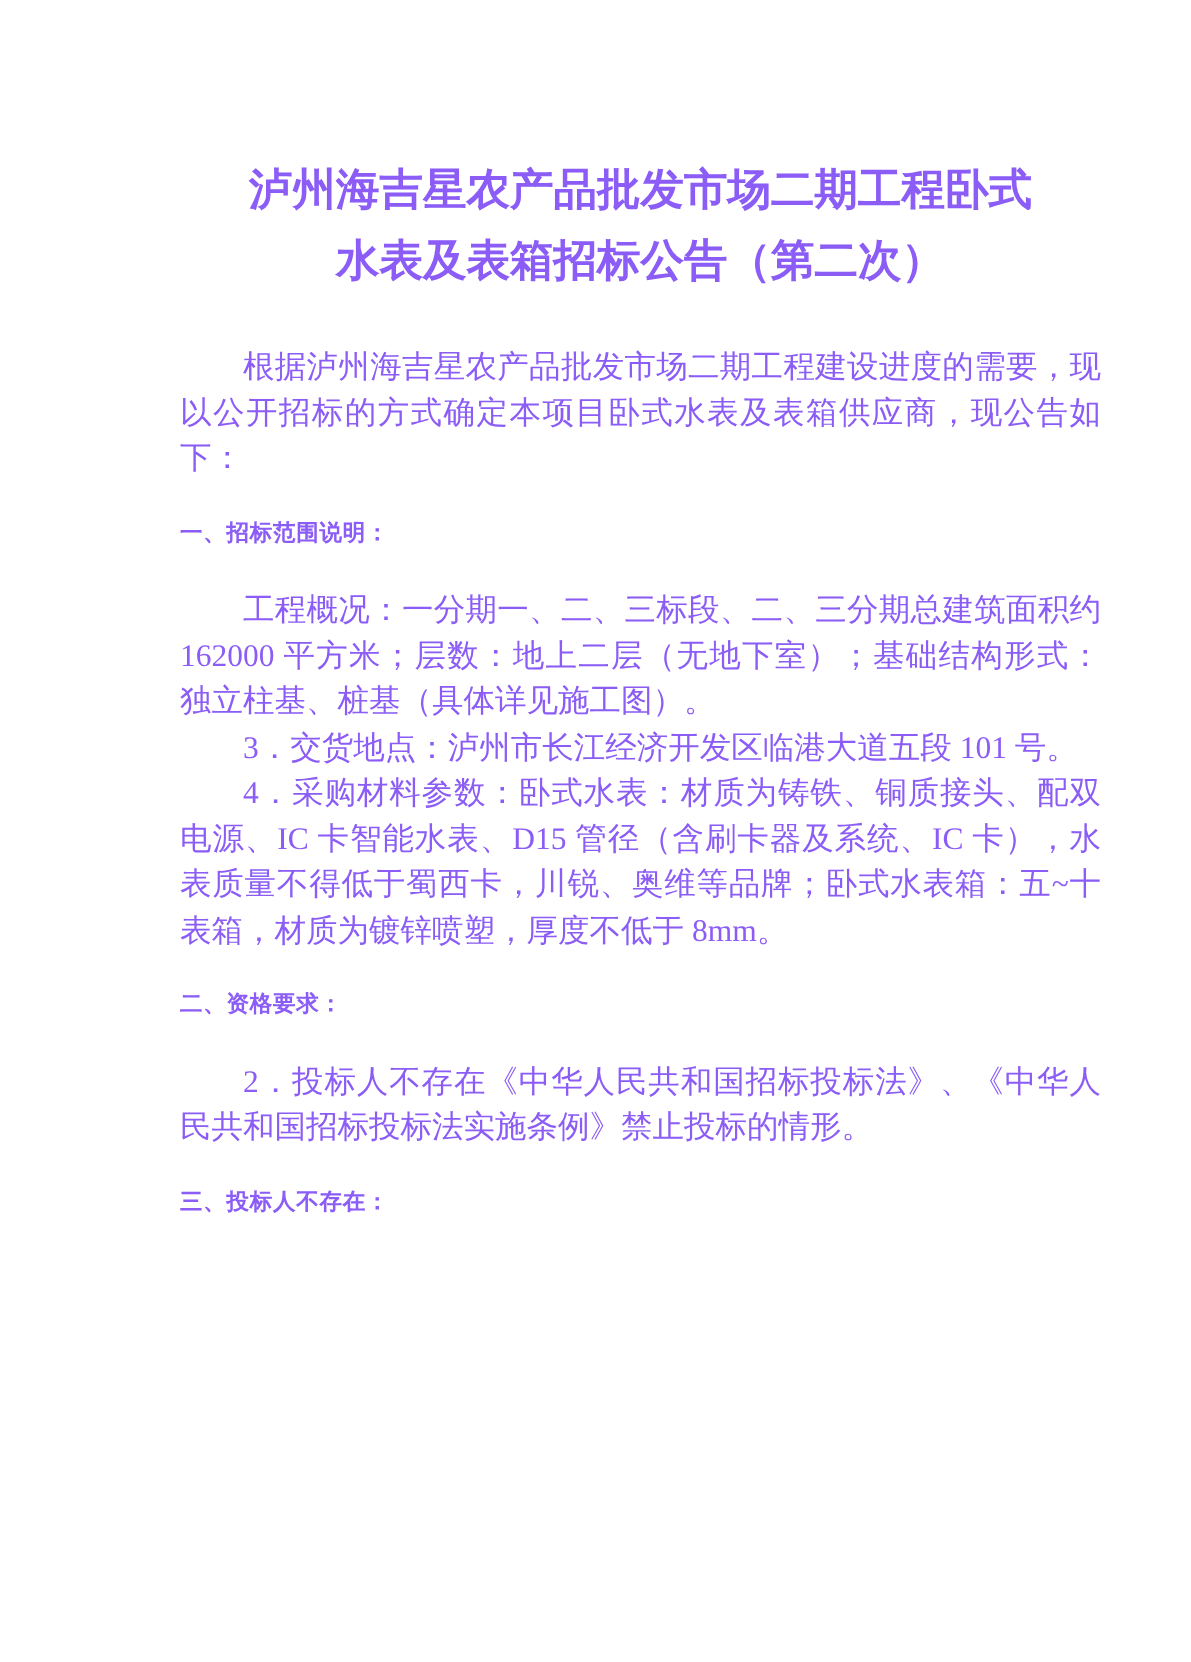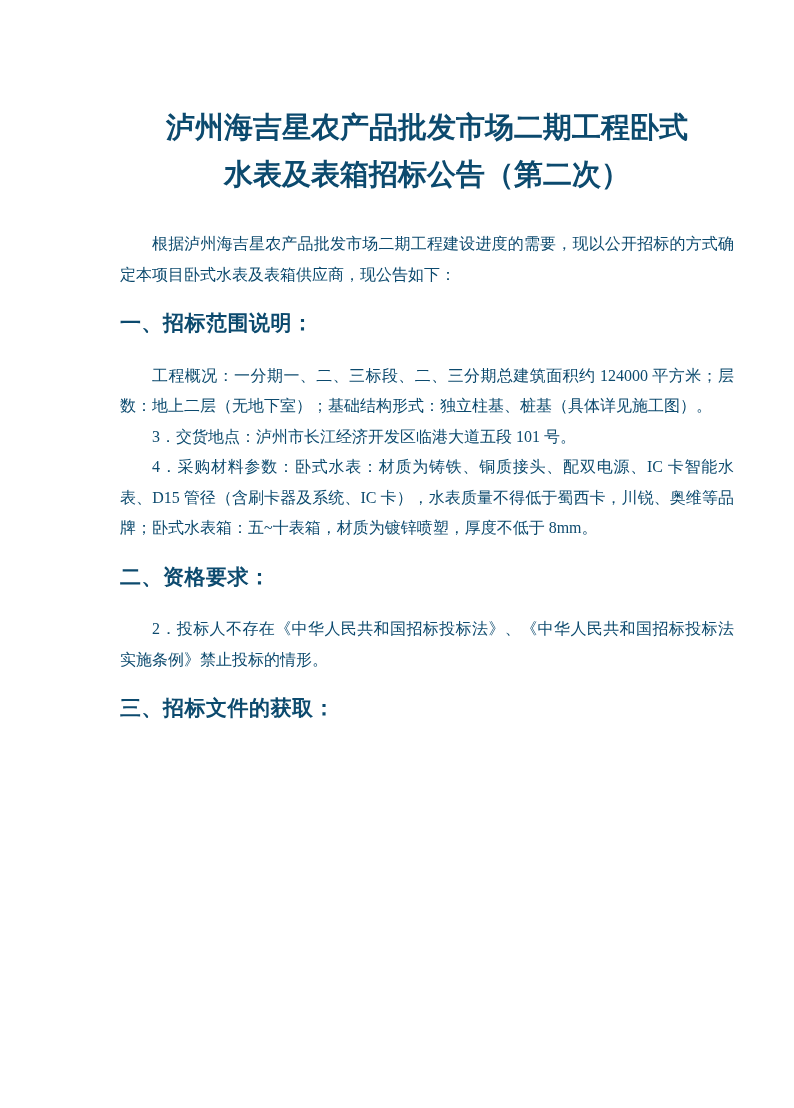--- a/index.html
+++ b/index.html
@@ -8,77 +8,77 @@
     background: #ffffff;
   }
   .page {
     position: relative;
     width: 794px;
     height: 1108px;
     margin: 0 auto;
     background: #ffffff;
     box-sizing: border-box;
     padding: 104px 60px 0 120px;
-    color: #0c4a6e;
+    color: #8b5cf6;
     font-family: "Liberation Serif", "DejaVu Serif", serif;
     font-size: 16px;
     overflow: hidden;
   }
   .doc-title {
     font-family: "Liberation Serif", "DejaVu Serif", serif;
     font-size: 29px;
     font-weight: bold;
     line-height: 47px;
     text-align: center;
     margin: 0 0 31px 0;
   }
   .doc-title .title-line {
     display: block;
     white-space: nowrap;
   }
   p.body-para {
     margin: 0;
-    font-size: 16px;
+    font-size: 21px;
     line-height: 30.5px;
     text-indent: 2em;
     text-align: justify;
     text-justify: inter-ideograph;
   }
   p.body-para.cut {
     
     text-align-last: justify;
   }
   h2.section-heading {
     margin: 20px 0;
-    font-family: Liberation Mono, monospace;
-    font-size: 21px;
+    font-family: Liberation Serif, serif;
+    font-size: 15px;
     font-weight: bold;
     line-height: 30.5px;
     text-indent: 0;
     letter-spacing: 0.5px;
   }
 </style>
 </head>
 <body>
 
 <div class="page">
 
   <h1 class="doc-title">
     <span class="title-line">泸州海吉星农产品批发市场二期工程卧式</span>
     <span class="title-line">水表及表箱招标公告（第二次）</span>
   </h1>
 
   <p class="body-para">根据泸州海吉星农产品批发市场二期工程建设进度的需要，现以公开招标的方式确定本项目卧式水表及表箱供应商，现公告如下：</p>
 
   <h2 class="section-heading">一、招标范围说明：</h2>
 
-  <p class="body-para">工程概况：一分期一、二、三标段、二、三分期总建筑面积约 124000 平方米；层数：地上二层（无地下室）；基础结构形式：独立柱基、桩基（具体详见施工图）。</p>
+  <p class="body-para">工程概况：一分期一、二、三标段、二、三分期总建筑面积约 162000 平方米；层数：地上二层（无地下室）；基础结构形式：独立柱基、桩基（具体详见施工图）。</p>
   <p class="body-para">3．交货地点：泸州市长江经济开发区临港大道五段 101 号。</p>
   <p class="body-para">4．采购材料参数：卧式水表：材质为铸铁、铜质接头、配双电源、IC 卡智能水表、D15 管径（含刷卡器及系统、IC 卡），水表质量不得低于蜀西卡，川锐、奥维等品牌；卧式水表箱：五~十表箱，材质为镀锌喷塑，厚度不低于 8mm。</p>
 
   <h2 class="section-heading">二、资格要求：</h2>
 
   <p class="body-para">2．投标人不存在《中华人民共和国招标投标法》、《中华人民共和国招标投标法实施条例》禁止投标的情形。</p>
 
-  <h2 class="section-heading">三、招标文件的获取：</h2>
+  <h2 class="section-heading">三、投标人不存在：</h2>
 
 
 </div>
 
 </body></html>

